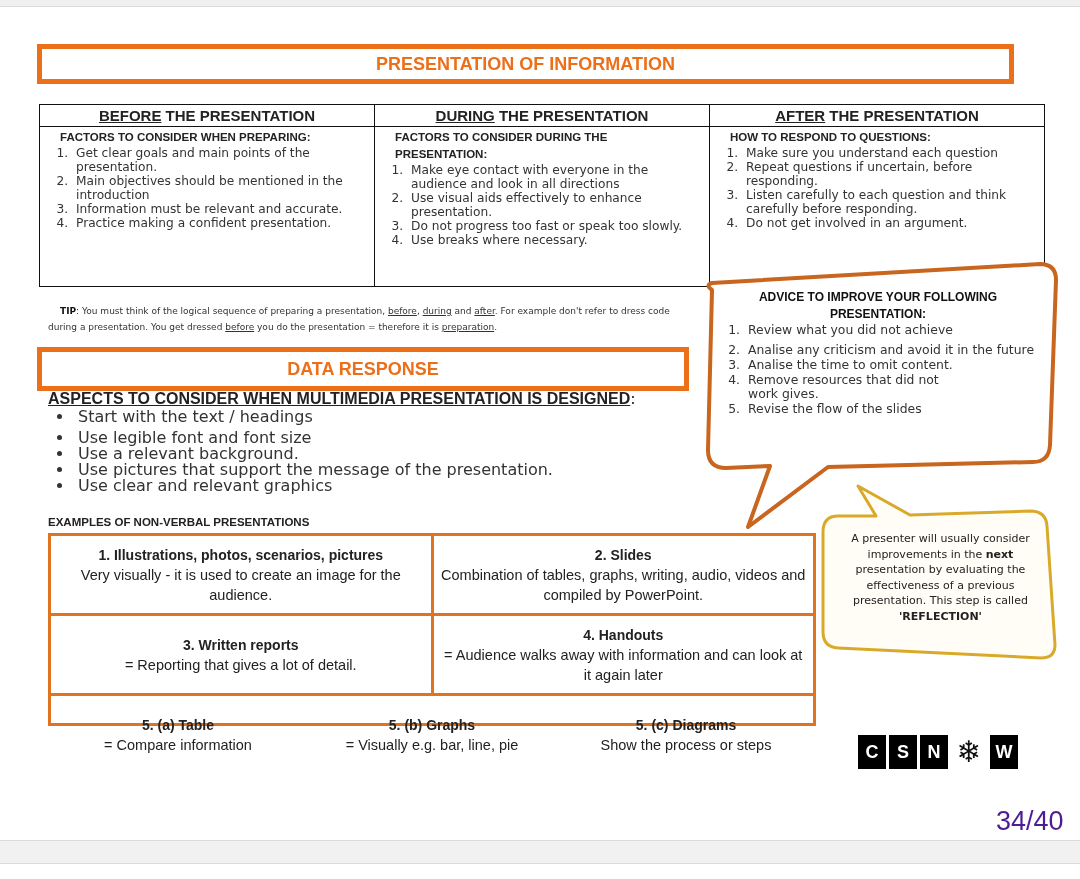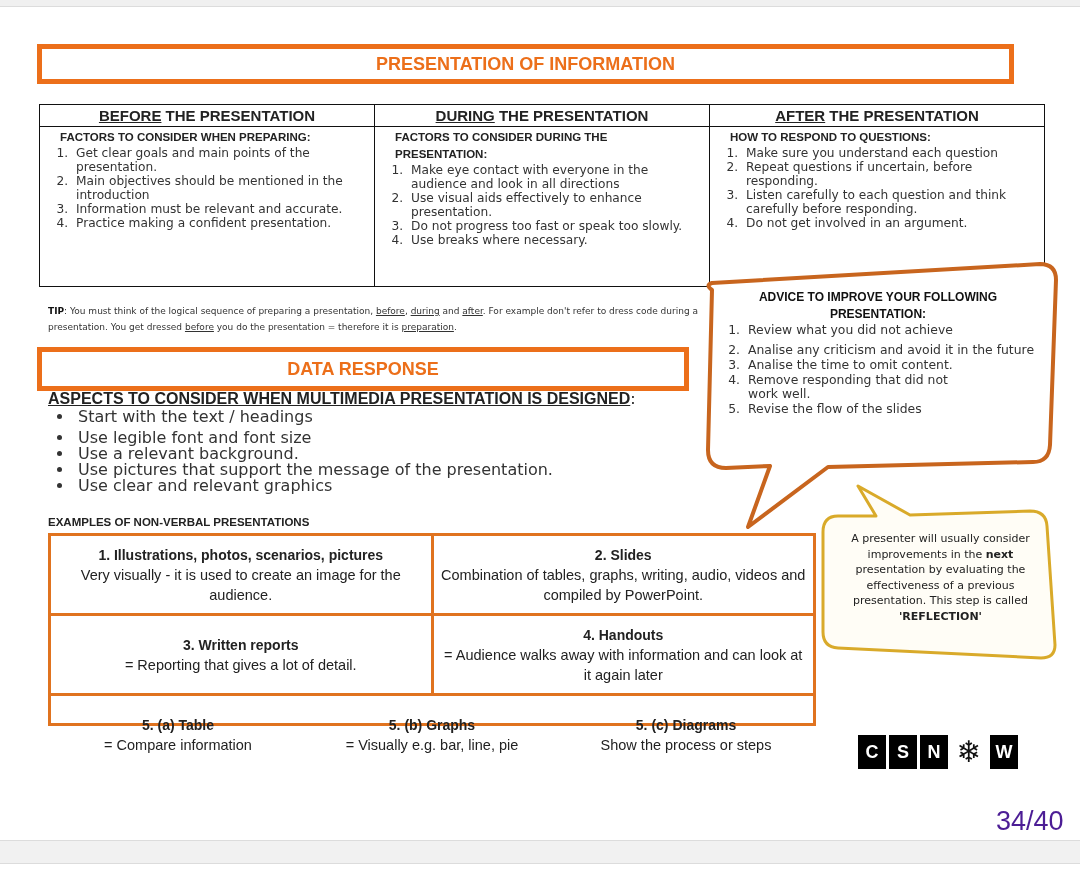--- a/index.html
+++ b/index.html
@@ -21,21 +21,21 @@
   .phase-head { text-align:center; font-weight:bold; font-family:"Liberation Sans", sans-serif; font-size:15px;
                 border-bottom:1px solid #111; padding:2px 0 2px 0; }
   .phase-head u { text-decoration:underline; }
   .phase-body { padding:2px 4px; font-size:12px; line-height:14px; }
   .phase-sub { font-weight:bold; font-size:11.5px; font-family:"Liberation Sans", sans-serif; line-height:17px;padding-left:16px; }
   ol.num { margin:0; padding-left:28px; font-family:"DejaVu Sans", sans-serif; font-size:12.2px; line-height:14px; color:#333; }
   ol.num li { padding-left:4px; }
 
   .tip { position:absolute; left:48px; top:303px; width:650px; font-size:9px; line-height:16px;
          font-family:"DejaVu Sans", sans-serif; color:#333; }
-  .tip b { color:#111; }
+  .tip b { color:#111;margin-left:12px; }
   .tip u { text-decoration:underline; }
 
   .aspects { position:absolute; left:48px; top:389px; width:620px; }
   .aspects-head { font-weight:bold; font-size:16px; font-family:"Liberation Sans", sans-serif; text-decoration:underline; }
   ul.bul { margin:1px 0 0 0; padding-left:26px; font-size:16px; line-height:16px; color:#333; }
   ul.bul li { padding-left:4px; }
 
   .examples-head { position:absolute; left:48px; top:516px; font-weight:bold; font-size:11.5px; font-family:"Liberation Sans", sans-serif; }
 
   .grid { position:absolute; left:48px; top:533px; width:768px; height:193px; box-sizing:border-box;
@@ -116,21 +116,21 @@
   <path d="M712 290 Q705 285 712 283 L1040 264 Q1056 264 1056 280 L1050 445 Q1049 462 1033 462 L828 467 L748 527 L770 466 L726 468 Q708 468 708 450 Z" fill="#ffffff" stroke="#c8651e" stroke-width="4" stroke-linejoin="round"></path>
   <path d="M838 516 L876 516 L858 486 L910 515 L1030 511 Q1046 511 1047 526 L1055 645 Q1055 658 1041 658 L838 648 Q823 647 823 632 L823 532 Q823 516 838 516 Z" fill="#fffdf6" stroke="#d9aa2a" stroke-width="3" stroke-linejoin="round"></path>
 </svg>
 
 <div class="advice">
   <div class="advice-head">ADVICE TO IMPROVE YOUR FOLLOWING PRESENTATION:</div>
   <ol class="num">
     <li style="margin-bottom:6px">Review what you did not achieve</li>
     <li>Analise any criticism and avoid it in the future</li>
     <li>Analise the time to omit content.</li>
-    <li style="width:200px">Remove responding that did not work well.</li>
+    <li style="width:200px">Remove resources that did not work gives.</li>
     <li>Revise the flow of the slides</li>
   </ol>
 </div>
 
 <div class="reflect"><span>A presenter will usually consider improvements in the </span><b>next</b><span> presentation by evaluating the effectiveness of a previous presentation. This step is called </span><br><b>'REFLECTION'</b></div>
 
 <div class="tip"><b>TIP</b><span>: You must think of the logical sequence of preparing a presentation, </span><u>before</u><span>, </span><u>during</u><span> and </span><u>after</u><span>. For example don't refer to dress code during a presentation. You get dressed </span><u>before</u><span> you do the presentation = therefore it is </span><u>preparation</u><span>.</span></div>
 
 <div class="title-box" id="title2">
   <span>DATA RESPONSE</span>

